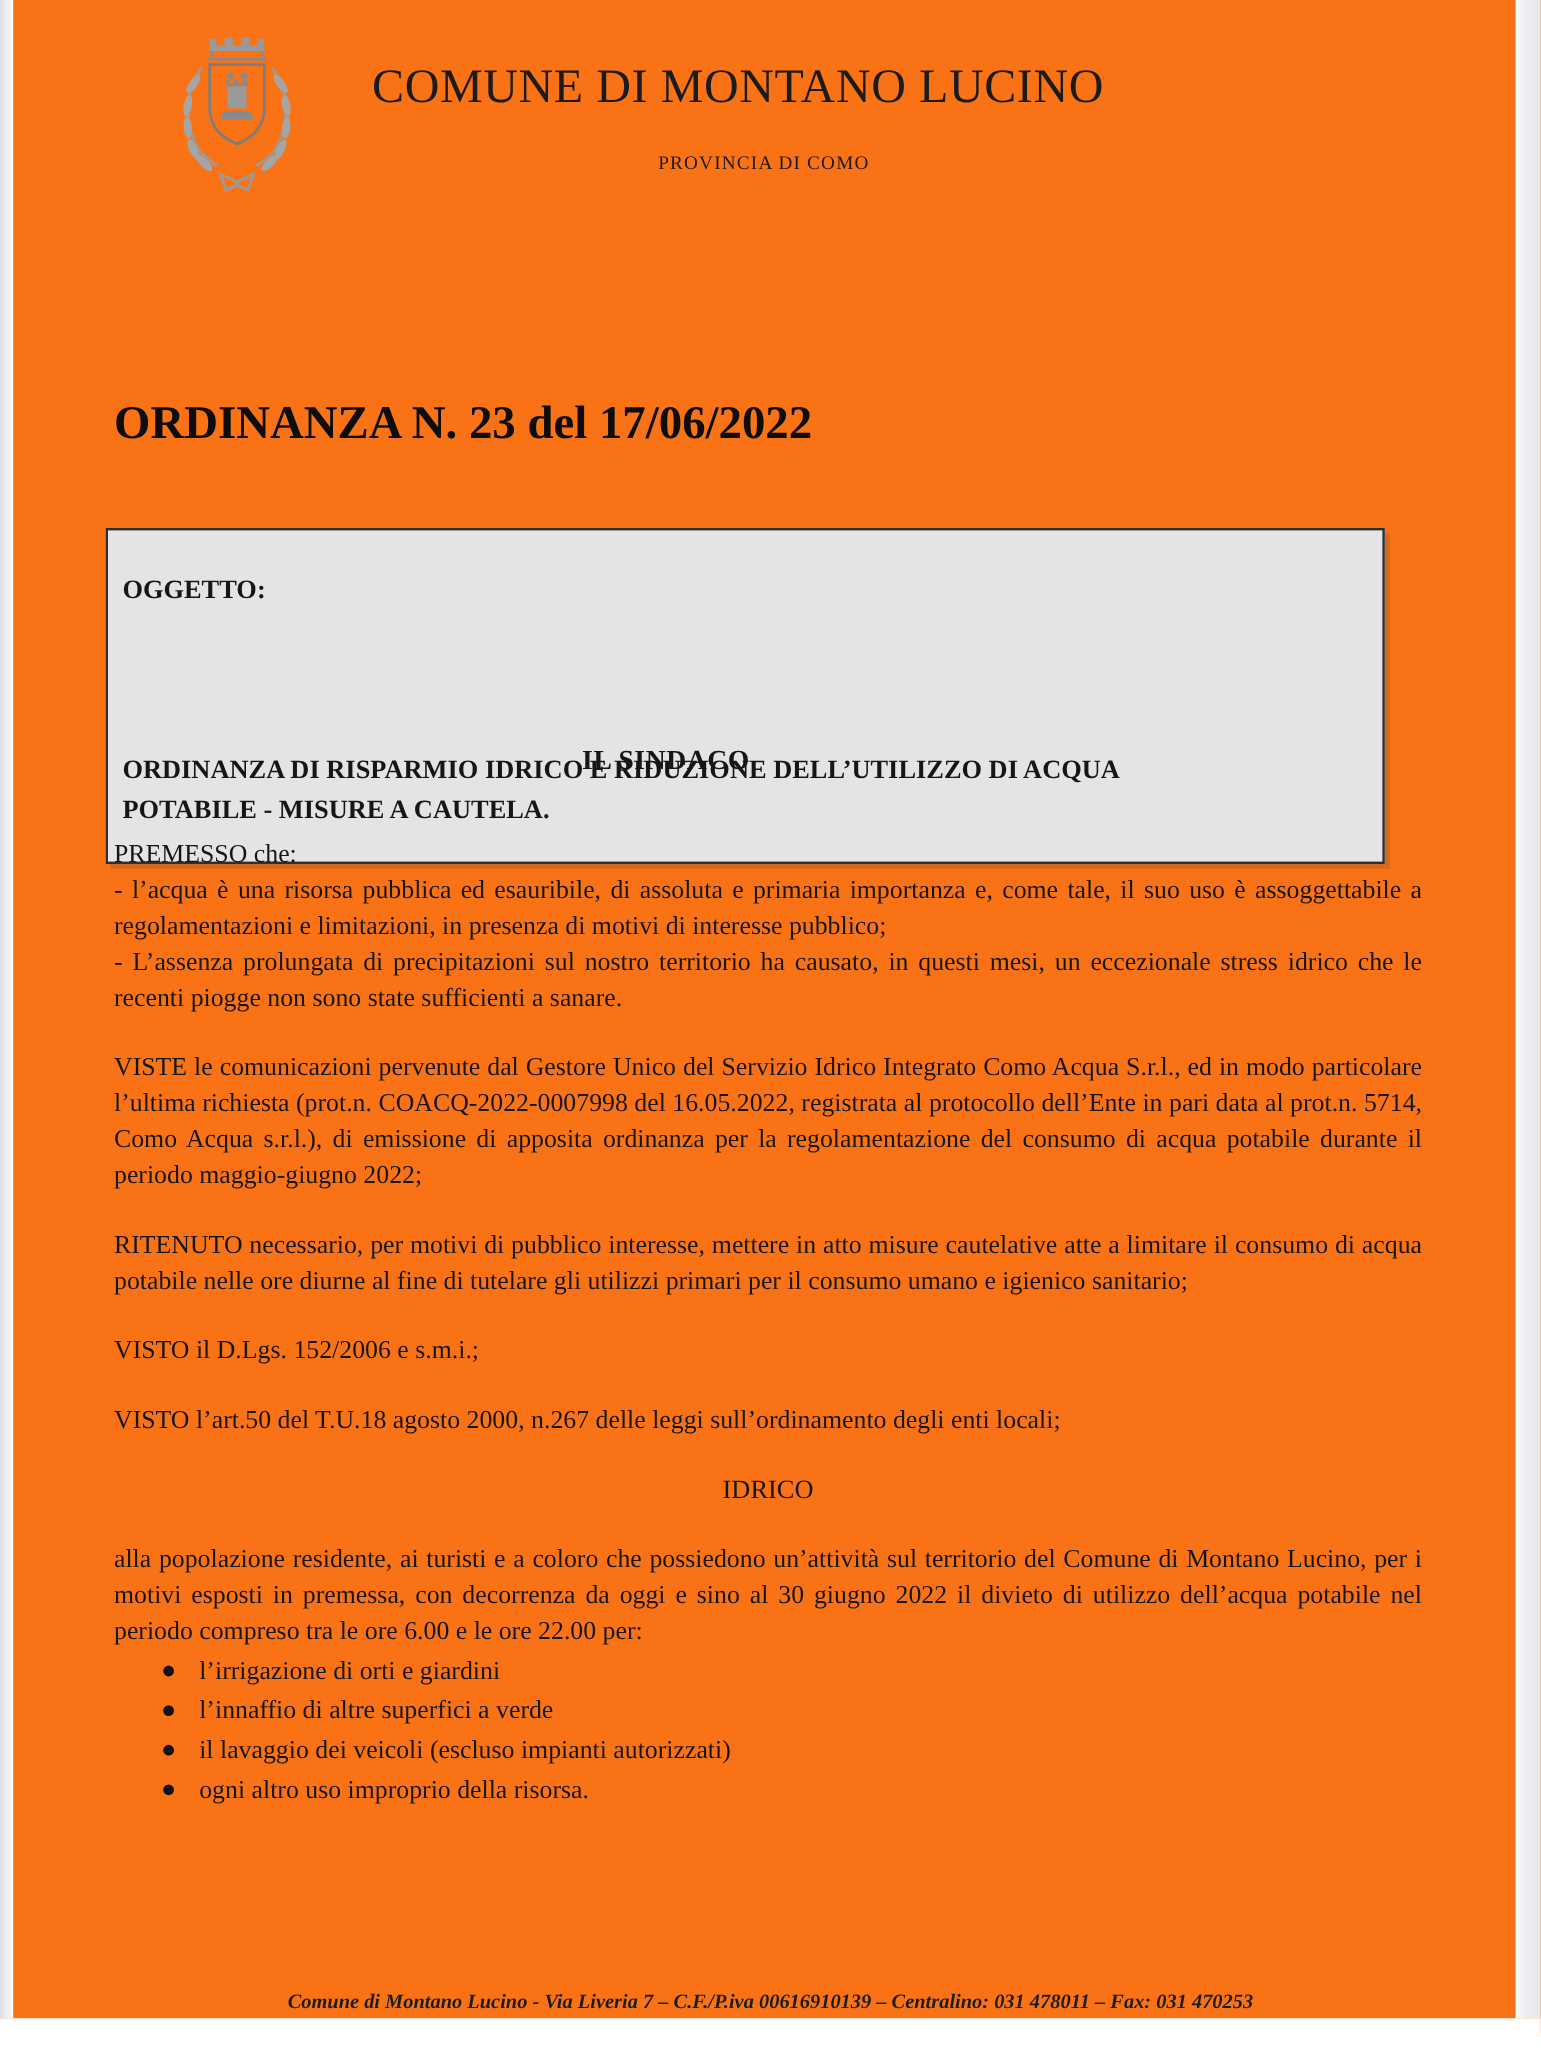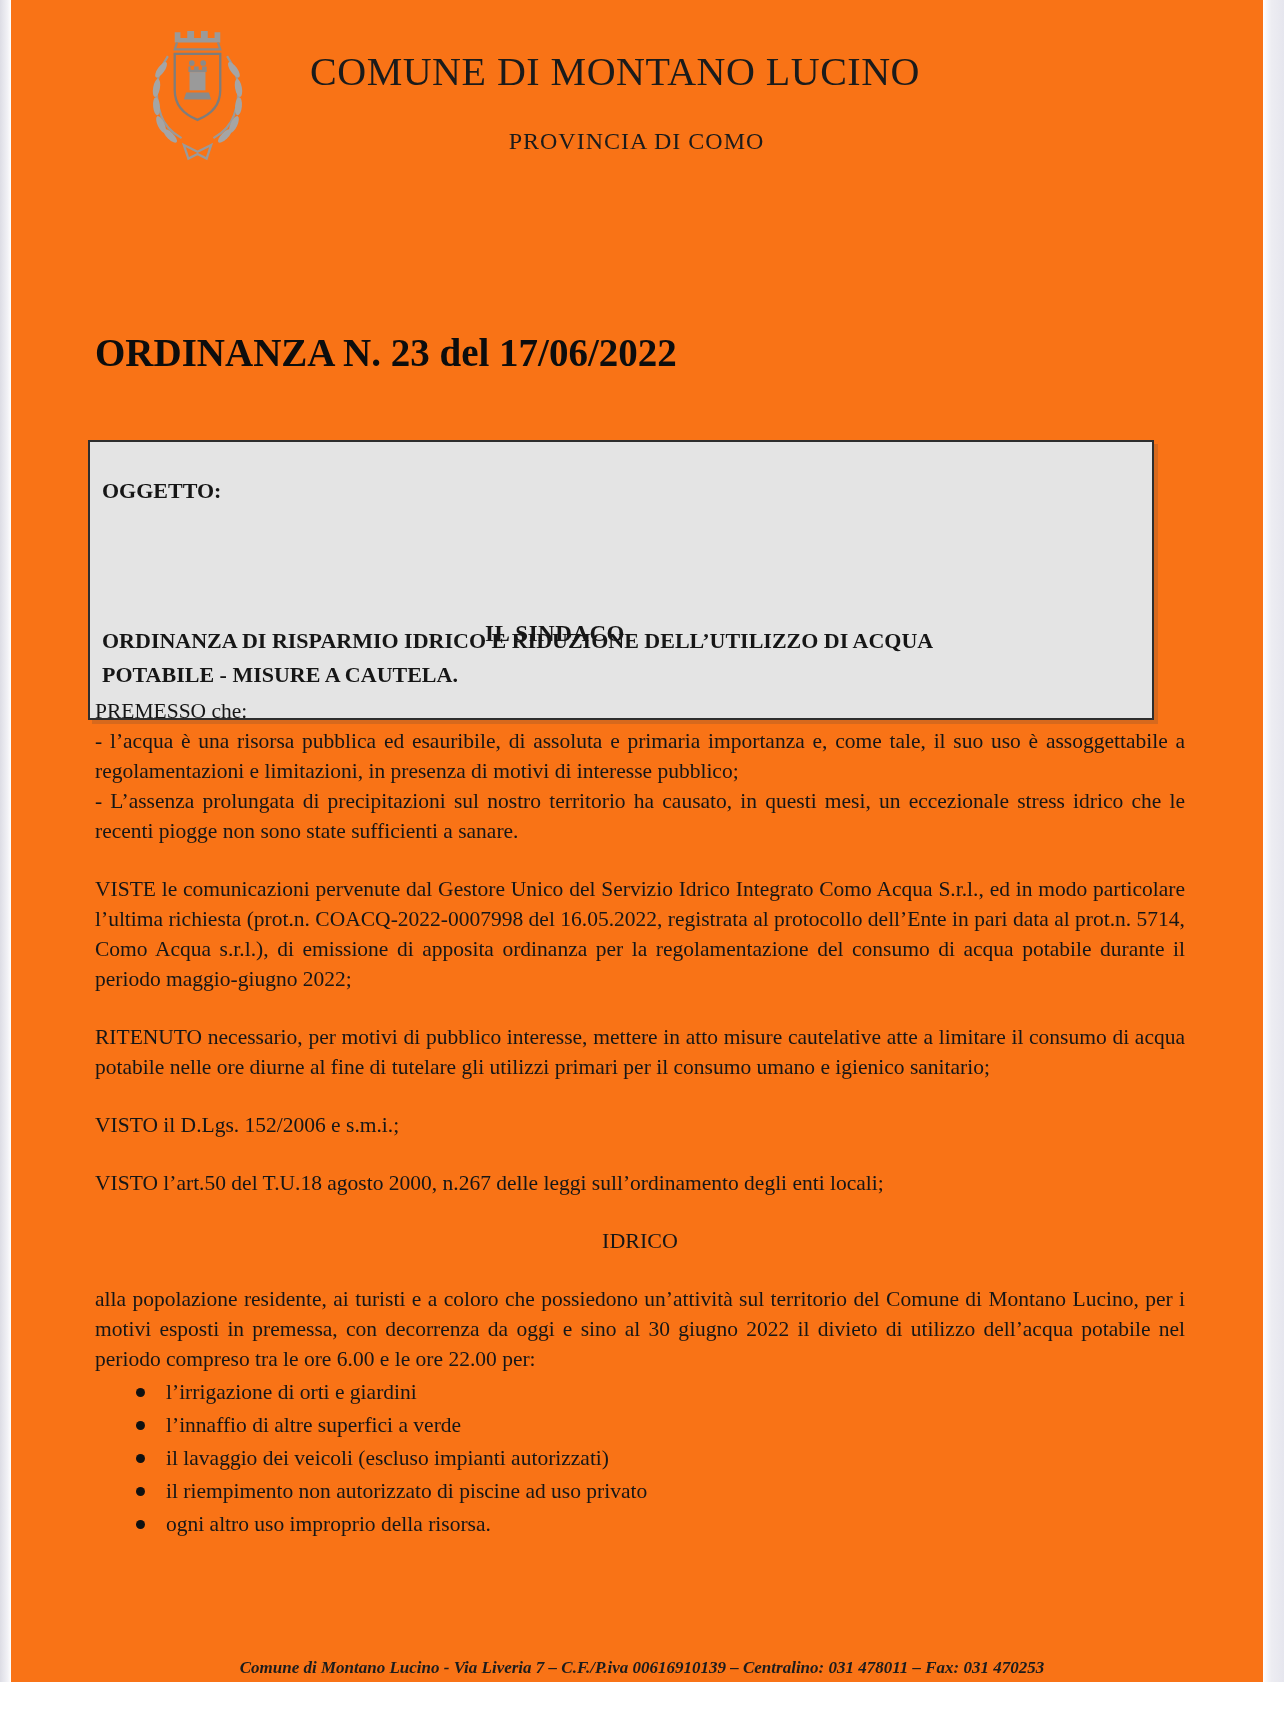--- a/index.html
+++ b/index.html
@@ -23,21 +23,21 @@
   }
 
   
   .emblem { position: absolute; left: 125px; top: 22px; width: 145px; height: 148px; }
   .org-name {
     position: absolute; left: 0; top: 48px; width: 1230px;
     text-align: center; font-size: 40px; letter-spacing: 0.5px; color: #1b1b1b;
   }
   .org-province {
     position: absolute; left: 0; top: 128px; width: 1238px;
-    text-align: center; font-size: 24px; letter-spacing: 1px; color: #1b1b1b; padding-left: 35px;
+    text-align: center; font-size: 16px; letter-spacing: 1px; color: #1b1b1b; padding-left: 35px;
   }
 
   
   .doc-title {
     position: absolute; left: 95px; top: 330px; width: 955px;
     text-align: left; font-size: 39px; font-weight: bold; color: #0d0d0d;
   }
 
   
   .subject-box {
@@ -163,21 +163,20 @@
     <p class="para-gap">RITENUTO necessario, per motivi di pubblico interesse, mettere in atto misure cautelative atte a limitare il consumo di acqua potabile nelle ore diurne al fine di tutelare gli utilizzi primari per il consumo umano e igienico sanitario;</p>
     <p class="para-gap">VISTO il D.Lgs. 152/2006 e s.m.i.;</p>
     <p class="para-gap">VISTO l’art.50 del T.U.18 agosto 2000, n.267 delle leggi sull’ordinamento degli enti locali;</p>
     <p class="ordina-heading">IDRICO</p>
     <p class="para-gap">alla popolazione residente, ai turisti e a coloro che possiedono un’attività sul territorio del Comune di Montano Lucino, per i motivi esposti in premessa, con decorrenza da oggi e sino al 30 giugno 2022 il divieto di utilizzo dell’acqua potabile nel periodo compreso tra le ore 6.00 e le ore 22.00 per:</p>
     <ul class="prohibited-list">
 
     <li>l’irrigazione di orti e giardini</li>
         <li>l’innaffio di altre superfici a verde</li>
         <li>il lavaggio dei veicoli (escluso impianti autorizzati)</li>
-        <li>il riempimento non autorizzato di piscine ad uso privato</li>
         <li>ogni altro uso improprio della risorsa.</li>
       </ul>
   </div>
 
   <div class="footer">
     <div class="footer-line1">Comune di Montano Lucino - Via Liveria 7 – C.F./P.iva 00616910139 – Centralino: 031 478011 – Fax: 031 470253</div>
     <div class="footer-line2">
       <span class="pec-label">P.E.C.:</span>
       <a class="pec-link" style="color: rgb(43, 43, 207);">comune.montanolucino@pec.provincia.como.it</a>
     </div>

